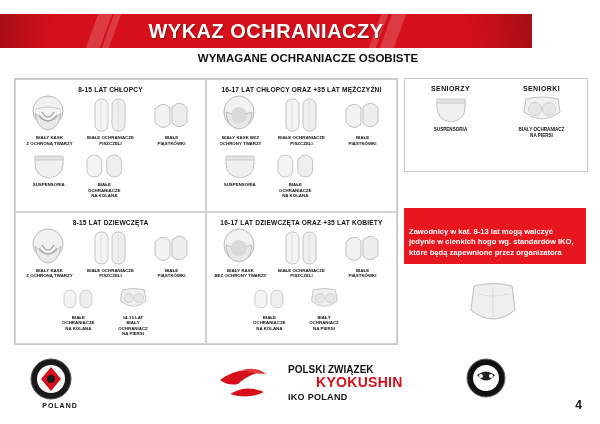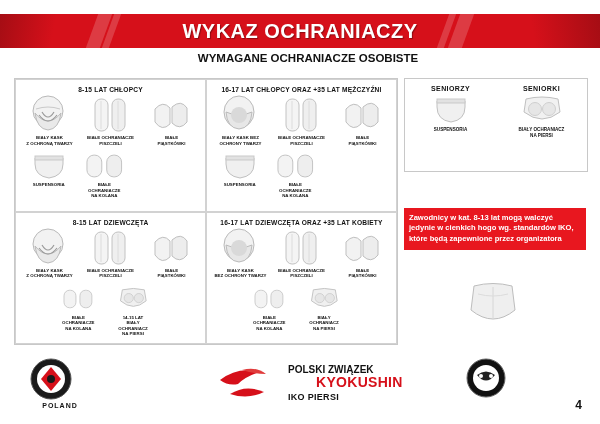--- a/index.html
+++ b/index.html
@@ -5,21 +5,21 @@
   html,body{margin:0;padding:0;}
   body{
     width:600px;height:424px;
     background:#ffffff;
     font-family:"Liberation Sans", sans-serif;
     position:relative;
     overflow:hidden;
   }
   
   .banner{
-    position:absolute;left:0;top:14px;width:600px;height:34px;
+    position:absolute;left:0;top:14px;width:532px;height:34px;
     background:#d6101a;
     display:flex;align-items:center;justify-content:center;
   }
   .banner .deco-left{
     position:absolute;left:0;top:0;width:120px;height:34px;
     background:linear-gradient(100deg,#a50d14 0%,#d6101a 45%,#d6101a 100%);
   }
   .banner .deco-right{
     position:absolute;right:0;top:0;width:150px;height:34px;
     background:linear-gradient(260deg,#a50d14 0%,#d6101a 45%,#d6101a 100%);
@@ -59,21 +59,21 @@
     position:absolute;left:404px;top:78px;width:182px;height:92px;
     border:1px solid #c8c8c8;background:#fff;
     display:grid;grid-template-columns:1fr 1fr;
   }
   .rpanel{position:relative;box-sizing:border-box;padding:4px 2px;text-align:center;}
   .rpanel h2{margin:2px 0;font-size:7px;font-weight:bold;color:#111;letter-spacing:.4px;}
   .rpanel .cap{font-size:4.6px;font-weight:bold;color:#111;line-height:1.3;margin-top:3px;}
   .notice{
     position:absolute;left:404px;top:208px;width:182px;
     background:#e8171f;color:#fff;box-sizing:border-box;
-    padding:5px 5px 6px 5px;
+    padding:19px 5px 6px 5px;
     font-size:7.6px;font-weight:bold;line-height:1.35;text-align:left;
   }
   .chest-guard{position:absolute;left:462px;top:280px;width:62px;height:46px;}
   
   .footer{position:absolute;left:0;top:352px;width:600px;height:72px;}
   .footer .brand{
     position:absolute;left:216px;top:12px;width:190px;height:46px;
   }
   .brand .txt1{position:absolute;left:72px;top:0;font-size:10px;font-weight:bold;color:#111;}
   .brand .txt2{position:absolute;left:72px;top:10px;font-size:14px;font-weight:bold;color:#d6101a;letter-spacing:.3px;margin-left:28px;}
@@ -380,21 +380,21 @@
   </div>
 
   <div class="brand">
     <svg width="66" height="42" viewBox="0 0 66 42">
         <path d="M4 16 q18 -14 40 -8 q-14 4 -22 12 q-10 2 -18 -4z" fill="#d6101a"></path>
         <path d="M14 30 q16 -10 34 -2 q-16 8 -34 2z" fill="#d6101a"></path>
         <path d="M26 6 q14 -4 24 4 q-12 0 -24 -4z" fill="#e03b3b"></path>
       </svg>
     <div class="txt1">POLSKI ZWIĄZEK</div>
     <div class="txt2">KYOKUSHIN</div>
-    <div class="txt3">IKO PIERSI</div>
+    <div class="txt3">IKO POLAND</div>
   </div>
 
   <div class="bkk-badge">
     <svg width="40" height="40" viewBox="0 0 40 40">
         <circle cx="20" cy="20" r="19" fill="#111" stroke="#666"></circle>
         <circle cx="20" cy="20" r="13" fill="#fff"></circle>
         <path d="M11 17 q9 -7 18 0 q-9 11 -18 0z" fill="#222"></path>
         <circle cx="15" cy="18" r="2" fill="#fff"></circle>
         <circle cx="25" cy="18" r="2" fill="#fff"></circle>
       </svg>

